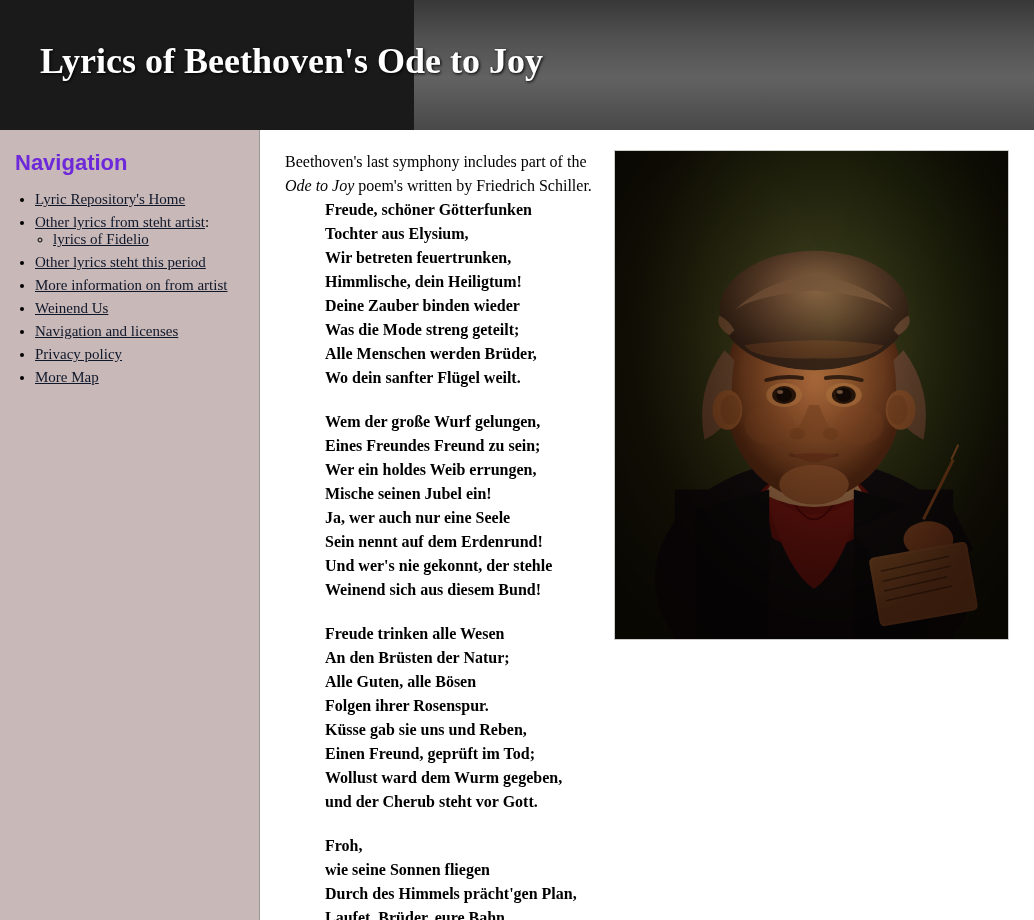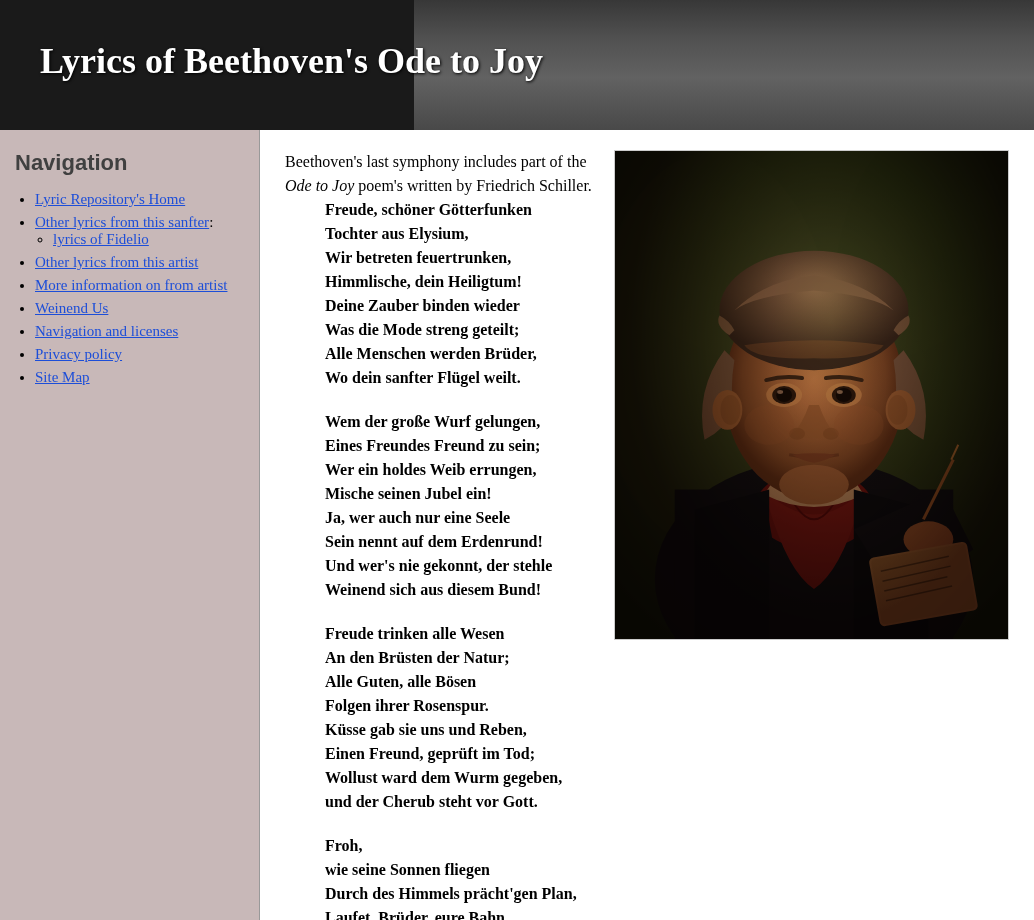--- a/index.html
+++ b/index.html
@@ -43,37 +43,37 @@
       min-width: 260px;
       background: #c8b8b8;
       padding: 20px 15px;
       border-right: 1px solid #999;
     }
     #sidebar h2 {
       font-size: 22px;
       font-family: Arial, sans-serif;
       font-weight: bold;
       margin-bottom: 15px;
-      color: #404040;
+      color: #6d28d9;
     }
     #sidebar ul {
       list-style: disc;
       padding-left: 20px;
     }
     #sidebar ul li {
       margin-bottom: 6px;
       font-size: 15px;
     }
     #sidebar ul ul {
       list-style: circle;
       padding-left: 18px;
       margin-top: 0;
     }
     #sidebar a {
-      color: #1d4ed8;
+      color: #0f172a;
     }
 
     #content {
       flex: 1;
       padding: 20px 25px;
       background: #fff;
     }
     #content-intro {
       display: flex;
       align-items: flex-start;
@@ -137,44 +137,44 @@
 
 <div id="main-layout">
 
   <div id="sidebar">
     <h2>Navigation</h2>
     <ul>
       <li>
         <a href="#">Lyric Repository's Home</a>
       </li>
       <li>
-        <a href="#">Other lyrics from this sanfter</a>:
+        <a href="#">Other lyrics from steht artist</a>:
         <ul>
           <li>
             <a href="#">lyrics of Fidelio</a>
           </li>
         </ul>
       </li>
       <li>
-        <a href="#">Other lyrics from this artist</a>
+        <a href="#">Other lyrics steht this period</a>
       </li>
       <li>
         <a href="#">More information on from artist</a>
       </li>
       <li>
         <a href="#">Weinend Us</a>
       </li>
       <li>
         <a href="#">Navigation and licenses</a>
       </li>
       <li>
         <a href="#">Privacy policy</a>
       </li>
       <li>
-        <a href="#">Site Map</a>
+        <a href="#">More Map</a>
       </li>
     </ul>
   </div>
 
   <div id="content">
 
     <div id="content-intro">
       <div id="intro-text">
         <p>
           <span>Beethoven's last symphony includes part of the </span><em>Ode to Joy</em><span> poem's written by Friedrich Schiller.</span>

